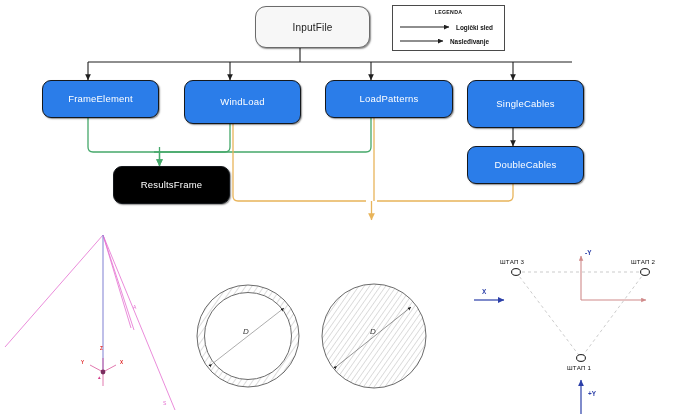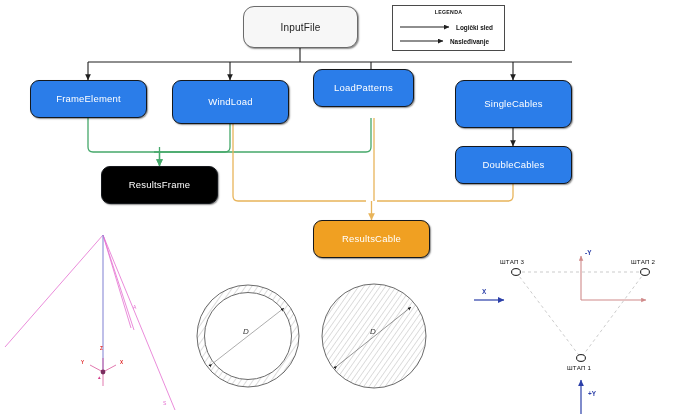--- a/index.html
+++ b/index.html
@@ -6,21 +6,21 @@
   body{width:680px;height:420px;overflow:hidden;
        font-family:"Liberation Sans","DejaVu Sans",sans-serif;}
   #stage{position:relative;width:680px;height:420px;background:#fff;}
   .layer{position:absolute;left:0;top:0;width:680px;height:420px;}
   svg.layer{overflow:visible;}
 
   
   .node{position:absolute;display:flex;align-items:center;justify-content:center;
         box-sizing:border-box;border-radius:9px;text-align:center;
         font-size:9.5px;letter-spacing:.2px;line-height:1.1;
-        box-shadow:1px 1px 1.5px rgba(0,0,0,.45);}
+        box-shadow:1px 1px 1.5px rgba(0,0,0,.45);margin-left:12px;}
   .node.input{background:#f7f7f7;border:1px solid #6b6b6b;color:#222;
               border-radius:11px;font-size:10px;}
   .node.blue{background:#2b7de9;border:1.2px solid #15181c;color:#ffffff;}
   .node.green{background:#000000;border:1.2px solid #15181c;color:#ffffff;}
   .node.orange{background:#f0a022;border:1.2px solid #15181c;color:#ffffff;}
 
   
   .legend{position:absolute;box-sizing:border-box;background:#fff;
           border:1px solid #4a4a4a;}
   .legend-title{position:absolute;width:100%;text-align:center;top:3px;
@@ -89,39 +89,36 @@
   </div>
 
   <div class="node blue" style="left:30px;top:80px;width:117px;height:38px;">
     <span>FrameElement</span>
   </div>
 
   <div class="node blue" style="left:172px;top:80px;width:117px;height:44px;">
     <span>WindLoad</span>
   </div>
 
-  <div class="node blue" style="left:313px;top:69px;width:101px;height:38px;justify-content:center;">
+  <div class="node blue" style="left:313px;top:80px;width:128px;height:38px;justify-content:center;">
     <span>LoadPatterns</span>
   </div>
 
   <div class="node blue" style="left:455px;top:80px;width:117px;height:48px;">
     <span>SingleCables</span>
   </div>
 
-  <div class="node blue" style="left:455px;top:146px;width:117px;height:38px;border-radius:8px;">
+  <div class="node blue" style="left:455px;top:146px;width:117px;height:38px;">
     <span>DoubleCables</span>
   </div>
 
   <div class="node green" style="left:101px;top:166px;width:117px;height:38px;">
     <span>ResultsFrame</span>
   </div>
 
-  <div class="node orange" style="left:313px;top:220px;width:117px;height:38px;">
-    <span>ResultsCable</span>
-  </div>
 
   <div class="legend" style="left:392px;top:5px;width:113px;height:46px;">
     <div class="legend-title">LEGENDA</div>
     <svg style="position:absolute;left:0;top:0;" width="113" height="46">
       <defs>
         <marker id="ah-leg" markerWidth="6" markerHeight="6" refX="4.6" refY="2.2" orient="auto">
             <path d="M0,0 L4.8,2.2 L0,4.4 z" fill="#1f1f1f"></path>
           </marker>
       </defs>
       <path d="M7,21 L56,21" stroke="#1f1f1f" stroke-width="1.1" marker-end="url(#ah-leg)"></path>

